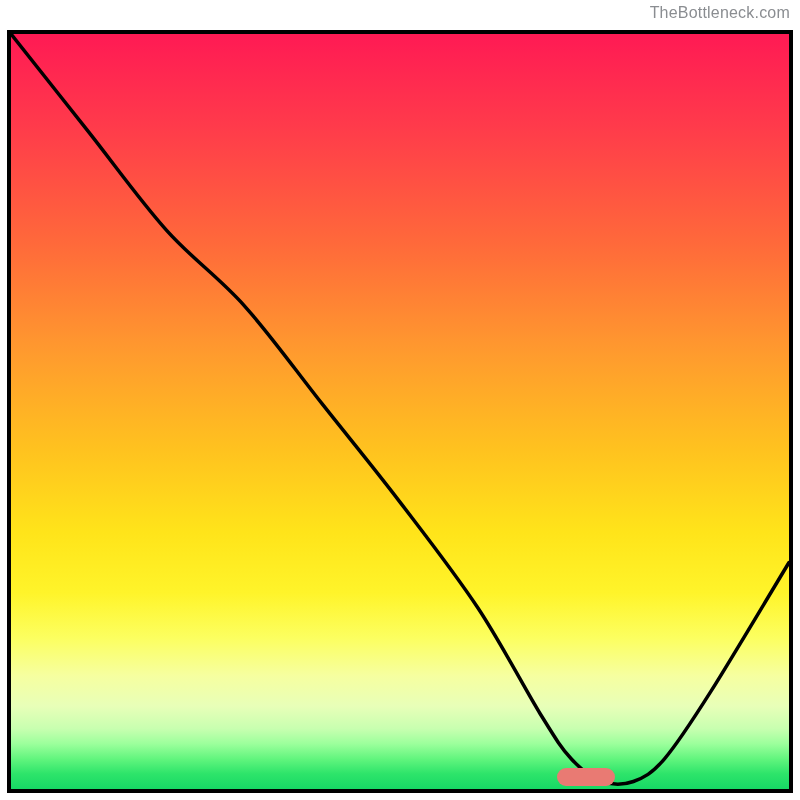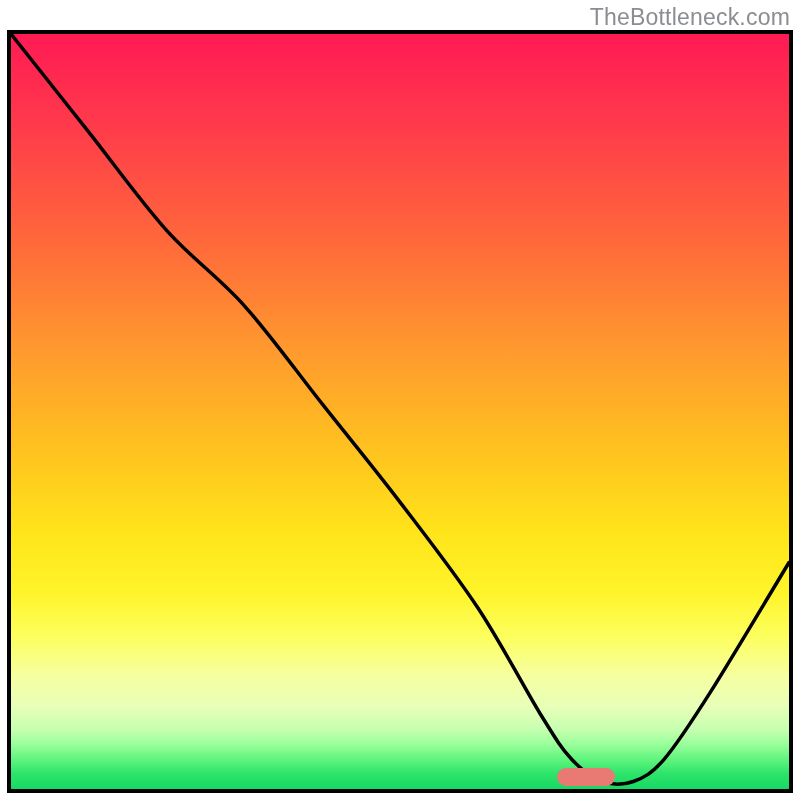--- a/index.html
+++ b/index.html
@@ -56,21 +56,21 @@
     border-radius: 10px;
     background: #e97a73;
     left: 546px;
     top: 734px;
   }
   .watermark {
     position: absolute;
     top: 4px;
     right: 10px;
     color: #8a8d91;
-    font-size: 23px;
+    font-size: 16px;
     letter-spacing: 0.2px;
     font-weight: 500;
   }
   .curve path {
     fill: none;
     stroke: #000;
     stroke-width: 3.5;
     stroke-linecap: round;
     stroke-linejoin: round;
   }

